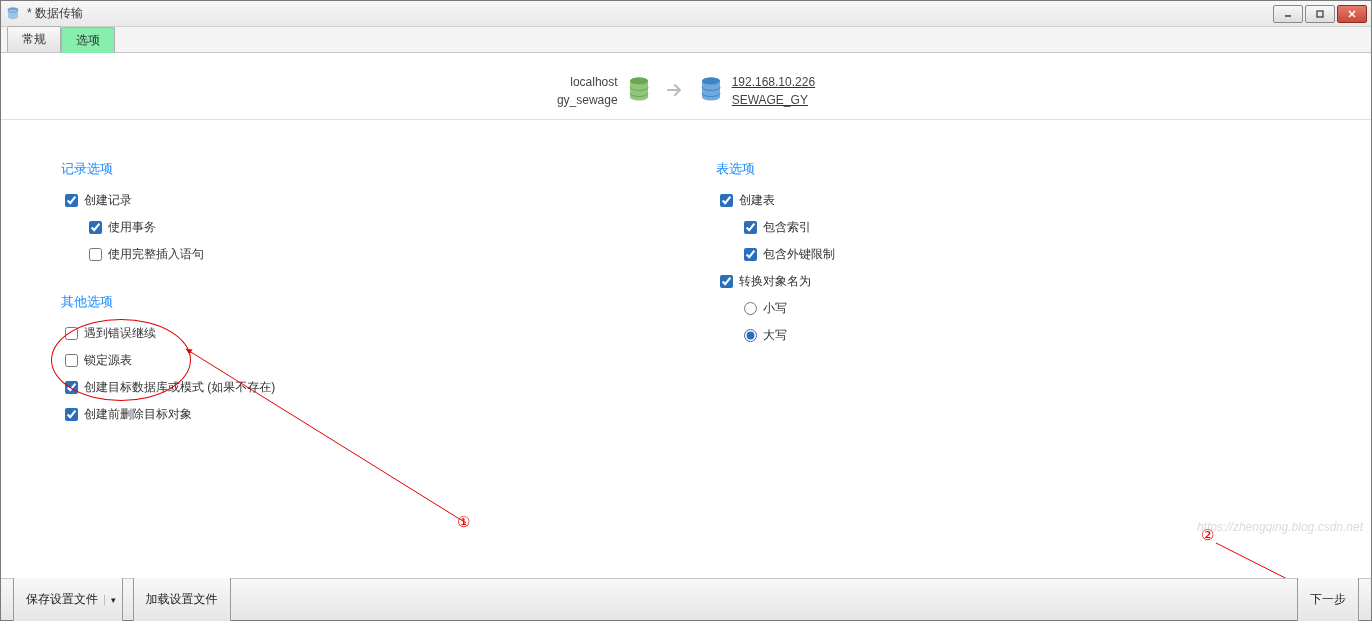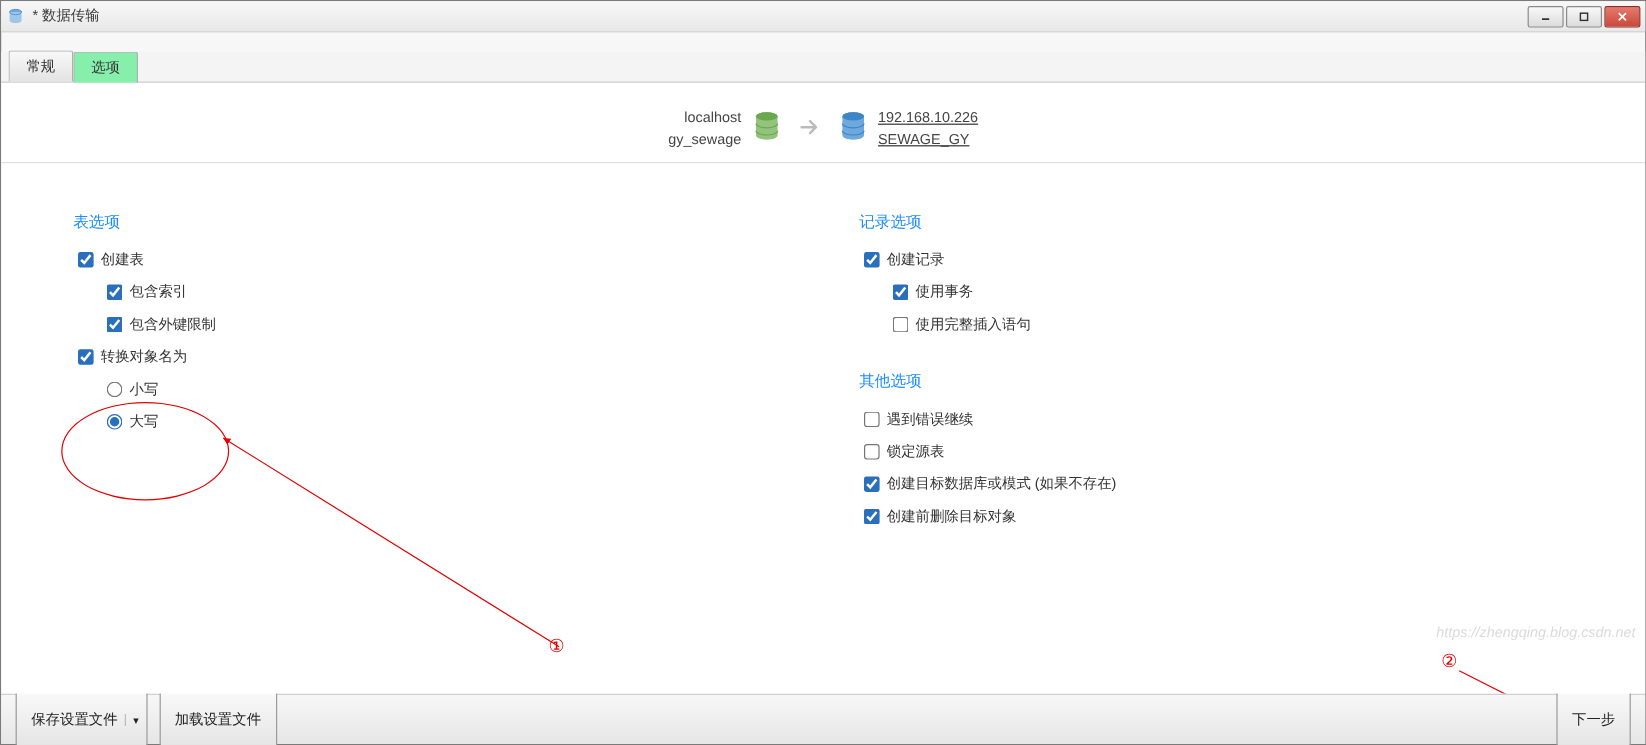--- a/index.html
+++ b/index.html
@@ -53,21 +53,20 @@
     }
     .win-btn svg { width: 10px; height: 10px; }
 
     .tabs {
       height: 26px;
       display: flex;
       align-items: flex-end;
       padding: 2px 6px 0 6px;
       background: #f4f4f4;
       border-bottom: 1px solid #c8c8c8;
-      margin-top: 16px;
     }
     .tab {
       padding: 4px 14px;
       border: 1px solid #b0b0b0;
       border-bottom: none;
       background: linear-gradient(to bottom, #f8f8f8, #e3e3e3);
       margin-right: 0;
       cursor: pointer;
       font-size: 12px;
       color: #333;
@@ -248,20 +247,56 @@
         <div class="dst-info">
           <div class="info-line">192.168.10.226</div>
           <div class="info-line">SEWAGE_GY</div>
         </div>
       </div>
     </div>
 
     <div class="options-area">
 
       <div class="col">
+        <div class="section-heading">记录选项</div>
+        <div class="opt-row">
+          <input type="checkbox" checked="" style="">
+          <label>创建记录</label>
+        </div>
+        <div class="opt-row indent1">
+          <input type="checkbox" checked="" style="">
+          <label>使用事务</label>
+        </div>
+        <div class="opt-row indent1">
+          <input type="checkbox" style="">
+          <label>使用完整插入语句</label>
+        </div>
+
+        <div style="height:20px"></div>
+
+        <div class="section-heading">其他选项</div>
+        <div class="opt-row">
+          <input type="checkbox" style="">
+          <label>遇到错误继续</label>
+        </div>
+        <div class="opt-row">
+          <input type="checkbox" style="">
+          <label>锁定源表</label>
+        </div>
+        <div class="opt-row">
+          <input type="checkbox" checked="" style="">
+          <label>创建目标数据库或模式 (如果不存在)</label>
+        </div>
+        <div class="opt-row">
+          <input type="checkbox" checked="" style="">
+          <label>创建前删除目标对象</label>
+        </div>
+      </div>
+
+      <div class="col">
         <div class="section-heading">表选项</div>
 
         <div class="opt-row">
           <input type="checkbox" checked="" style="">
           <label>创建表</label>
         </div>
         <div class="opt-row indent1">
           <input type="checkbox" checked="" style="">
           <label>包含索引</label>
         </div>
@@ -273,56 +308,20 @@
           <input type="checkbox" checked="" style="">
           <label>转换对象名为</label>
         </div>
         <div class="opt-row indent2">
           <input type="radio" name="caseopt" style="">
           <label>小写</label>
         </div>
         <div class="opt-row indent2">
           <input type="radio" name="caseopt" checked="" style="">
           <label>大写</label>
-        </div>
-      </div>
-
-      <div class="col">
-        <div class="section-heading">记录选项</div>
-        <div class="opt-row">
-          <input type="checkbox" checked="" style="">
-          <label>创建记录</label>
-        </div>
-        <div class="opt-row indent1">
-          <input type="checkbox" checked="" style="">
-          <label>使用事务</label>
-        </div>
-        <div class="opt-row indent1">
-          <input type="checkbox" style="">
-          <label>使用完整插入语句</label>
-        </div>
-
-        <div style="height:20px"></div>
-
-        <div class="section-heading">其他选项</div>
-        <div class="opt-row">
-          <input type="checkbox" style="">
-          <label>遇到错误继续</label>
-        </div>
-        <div class="opt-row">
-          <input type="checkbox" style="">
-          <label>锁定源表</label>
-        </div>
-        <div class="opt-row">
-          <input type="checkbox" checked="" style="">
-          <label>创建目标数据库或模式 (如果不存在)</label>
-        </div>
-        <div class="opt-row">
-          <input type="checkbox" checked="" style="">
-          <label>创建前删除目标对象</label>
         </div>
       </div>
     </div>
 
     <div class="annot-ellipse"></div>
     <svg class="annot-arrow1" style="left:175px; top:290px;" width="300" height="190">
       <defs>
           <marker id="ah1" markerWidth="8" markerHeight="8" refX="6" refY="3" orient="auto">
             <path d="M0,0 L6,3 L0,6 Z" fill="#e20000"></path>
           </marker>

